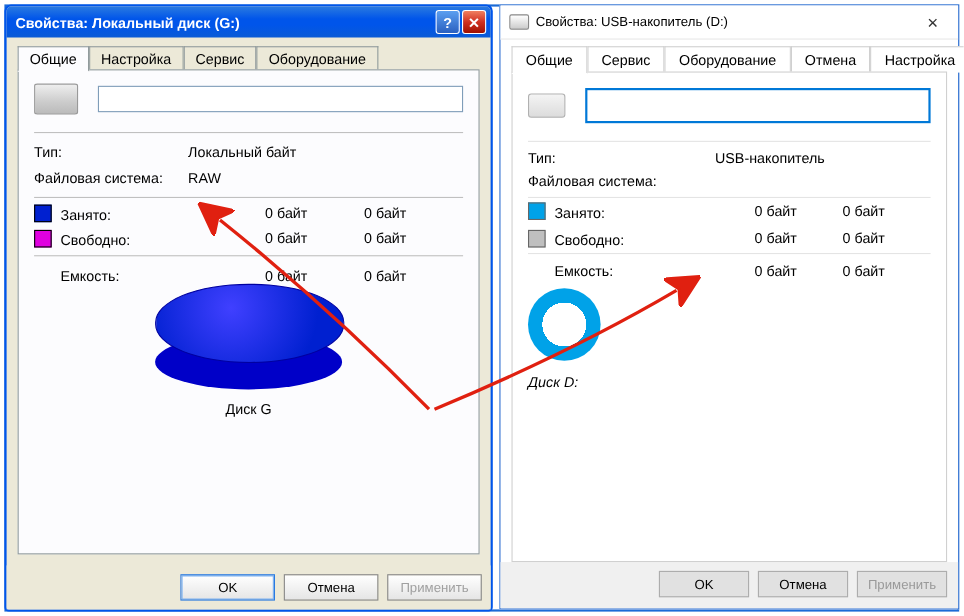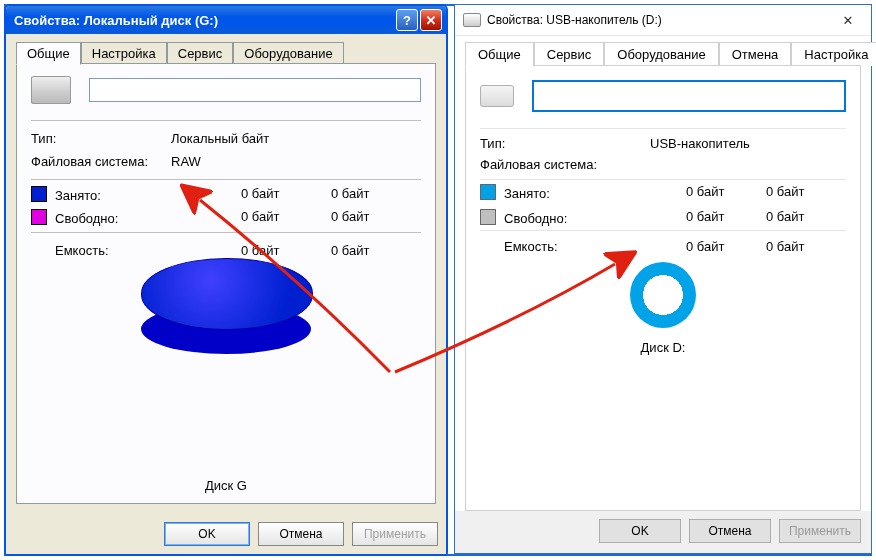--- a/index.html
+++ b/index.html
@@ -100,21 +100,21 @@
     background:#fff;
     padding:0 4px;
   }
   .xp-hr { border:0; border-top:1px solid #c0c0c0; margin:6px 0; }
   .xp-row { display:flex; margin:4px 0; font-size:13px; }
   .xp-row .lab { width:140px; }
   .xp-swatch { width:14px; height:14px; border:1px solid #000; margin-right:8px; display:inline-block; vertical-align:-2px; }
   .xp-swatch.blue{ background:#0020d0; }
   .xp-swatch.mag { background:#e000e0; }
   .xp-table { display:grid; grid-template-columns: 1fr 90px 90px; row-gap:6px; font-size:13px; }
-  .xp-pie-wrap { flex:1; display:flex; flex-direction:column; align-items:center; justify-content:space-between; }
+  .xp-pie-wrap { flex:1; display:flex; flex-direction:column; align-items:center; justify-content:flex-start; }
   .xp-pie {
     width:170px; height:96px;
     position:relative;
   }
   .xp-pie .side {
     position:absolute; left:0; bottom:0; width:170px; height:50px;
     background:#0000c8;
     border-radius:85px/25px;
   }
   .xp-pie .top {
@@ -183,21 +183,21 @@
     flex:1; height:26px;
     border:2px solid #0078d7; background:#fff;
   }
   .w10-hr { border:0; border-top:1px solid #e4e4e4; margin:4px 0; }
   .w10-row { display:flex; margin:3px 0; font-size:13px; }
   .w10-row .lab { width:170px; }
   .w10-swatch{ width:14px; height:14px; border:1px solid #666; margin-right:8px; display:inline-block; vertical-align:-2px;}
   .w10-swatch.blue{ background:#00a2e8; }
   .w10-swatch.gray{ background:#bfbfbf; }
   .w10-table{ display:grid; grid-template-columns:1fr 80px 80px; row-gap:8px; font-size:13px; }
-  .w10-donut-wrap{ flex:1; display:flex; flex-direction:column; align-items:center; justify-content:flex-start; gap:12px; margin-top:8px;}
+  .w10-donut-wrap{ flex:1; display:flex; flex-direction:column; align-items:flex-start; justify-content:flex-start; gap:12px; margin-top:8px;font-style:italic;}
   .w10-donut{
     width:66px; height:66px; border-radius:50%;
     background: radial-gradient(circle, #fff 0 20px, #00a2e8 20px);
   }
   .w10-footer{ padding:8px 10px 10px 10px; display:flex; justify-content:flex-end; gap:8px; background:var(--panel-bg-10); }
   .w10-btn{
     min-width:82px; height:24px;
     border:1px solid #adadad; background:#e1e1e1;
     font-size:12px;
   }

